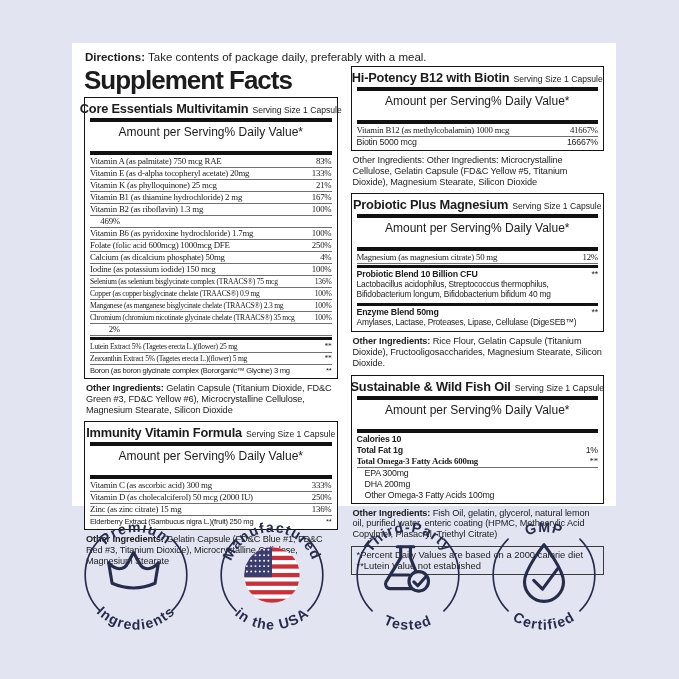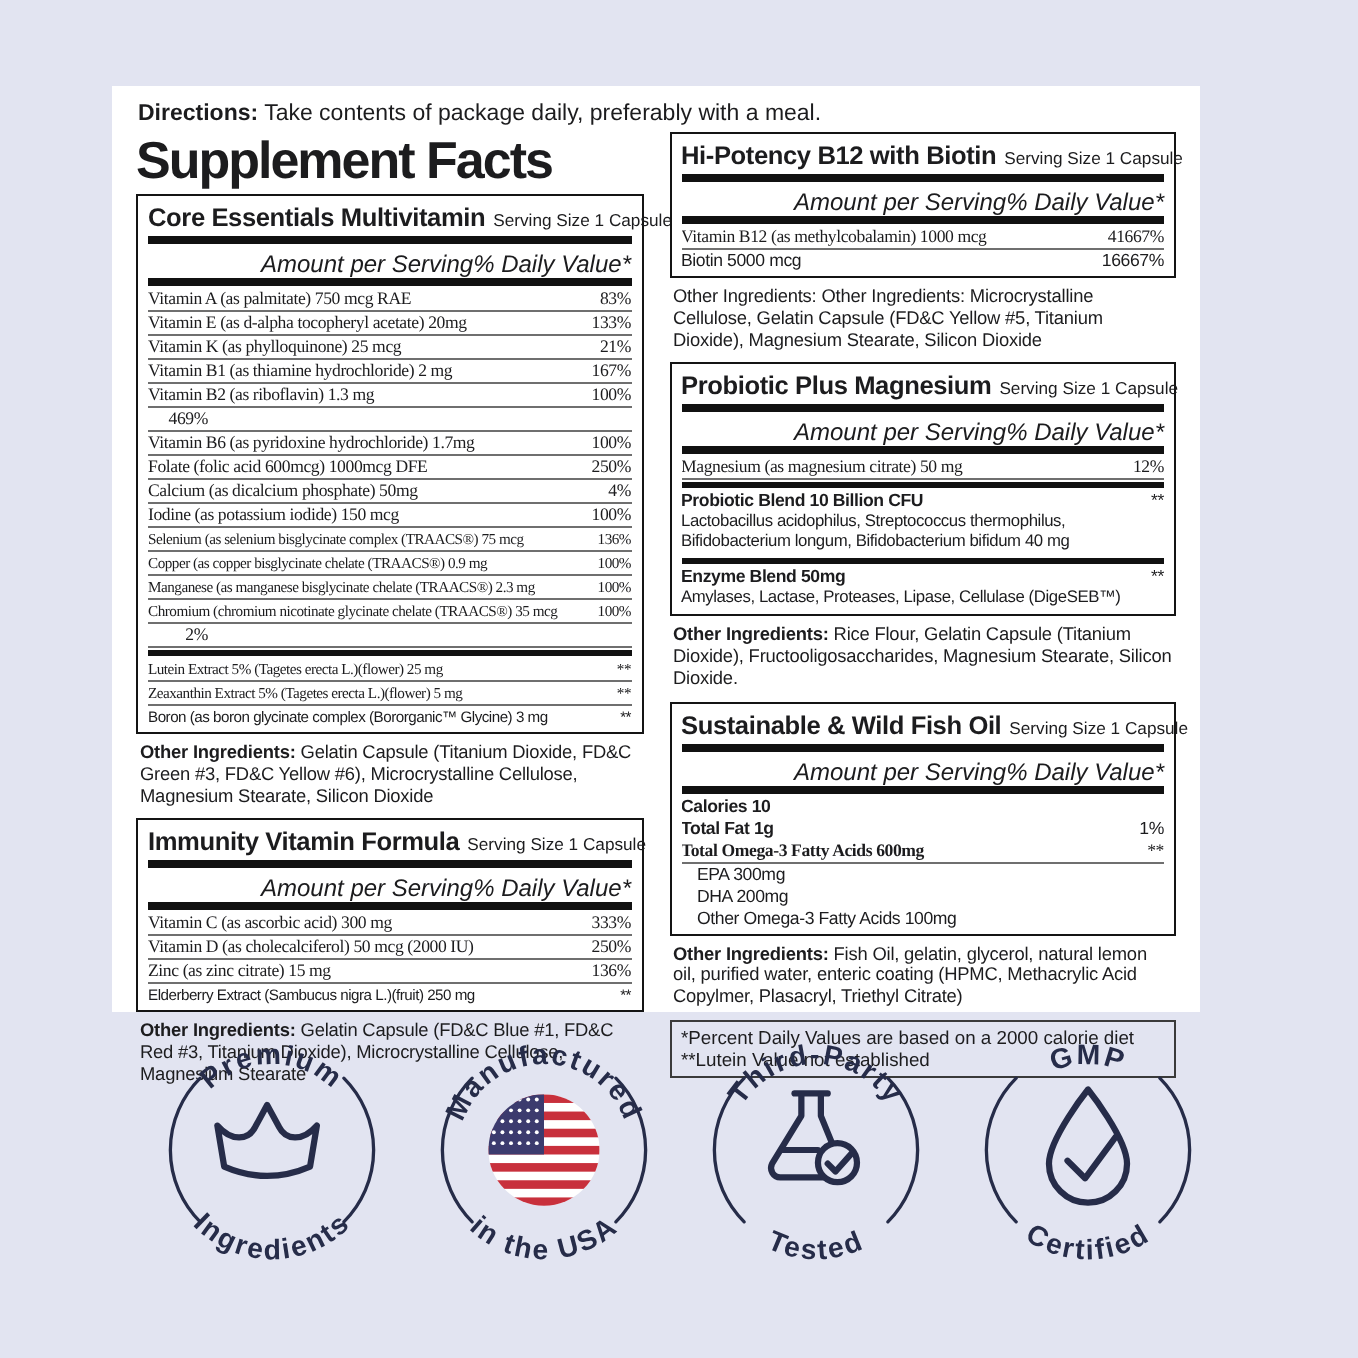--- a/index.html
+++ b/index.html
@@ -2,35 +2,35 @@
 <html><head>
 <meta charset="utf-8">
 <style>
   html,body{margin:0;padding:0;}
   body{
     width:679px;height:679px;position:relative;overflow:hidden;
     background:#e2e4f1;
     font-family:"Liberation Sans",sans-serif;color:#1c1c1e;
   }
   .panel{
-    position:absolute;left:56px;top:43px;width:544px;height:463px;
+    position:absolute;left:72px;top:43px;width:544px;height:463px;
     background:#ffffff;box-sizing:border-box;padding:6px 12px 4px 12px;
   }
   .dirline{font-size:11.5px;line-height:14px;margin:1px 0 2px 1px;}
   .dirline b{font-weight:bold;}
   .cols{display:flex;gap:13px;}
   .col{flex:1;min-width:0;}
   .sf-title{font-size:26px;font-weight:bold;letter-spacing:-1px;margin:0 0 3px 0;line-height:28px;}
   .fbox{border:1.5px solid #141414;padding:0 5px;background:#fff;}
-  .fhead{display:flex;justify-content:flex-start;align-items:baseline;padding:3px 0 2px;}
+  .fhead{display:flex;justify-content:center;align-items:baseline;padding:3px 0 2px;}
   .fhead .t{font-weight:bold;font-size:12.8px;letter-spacing:-0.2px;white-space:nowrap;}
   .fhead .s{font-size:8.6px;white-space:nowrap;padding-left:4px;}
   .tbar{height:4px;background:#111;}
   .tbar.mid{height:3px;margin:1px 0;}
-  .amt{display:flex;justify-content:flex-end;align-items:baseline;font-size:12px;padding:3px 0 0;font-style:italic;}
+  .amt{display:flex;justify-content:center;align-items:baseline;font-size:12px;padding:3px 0 12px;}
   .fbody{padding:1px 0 2px;}
   .frow{display:flex;justify-content:space-between;align-items:baseline;font-size:8.8px;line-height:11px;height:11px;letter-spacing:-0.2px;}
   .frow.u{border-bottom:1px solid #6f6f6f;font-family:Liberation Serif, serif;}
   .frow.sm{font-size:7.6px;letter-spacing:-0.25px;}
   .frow.b .fn{font-weight:bold;}
   .frow.ind .fn{padding-left:8px;}
   .fn{flex:1;white-space:nowrap;overflow:hidden;}
   .fv{min-width:26px;text-align:right;white-space:nowrap;padding-left:4px;}
   .fsub{font-size:8.4px;line-height:9.6px;letter-spacing:-0.2px;padding:0 0 2px 0;}
   .oi{font-size:9.2px;line-height:10.8px;margin:4px 2px 6px 2px;letter-spacing:-0.1px;}

